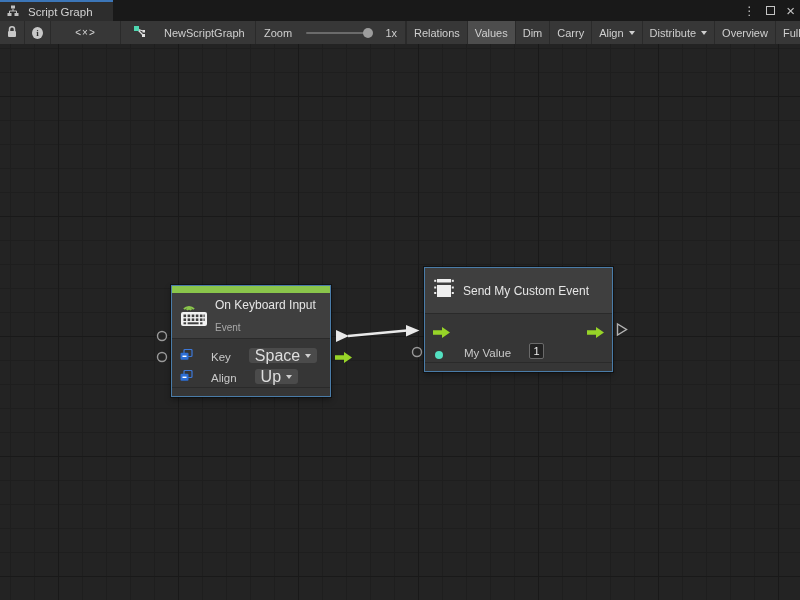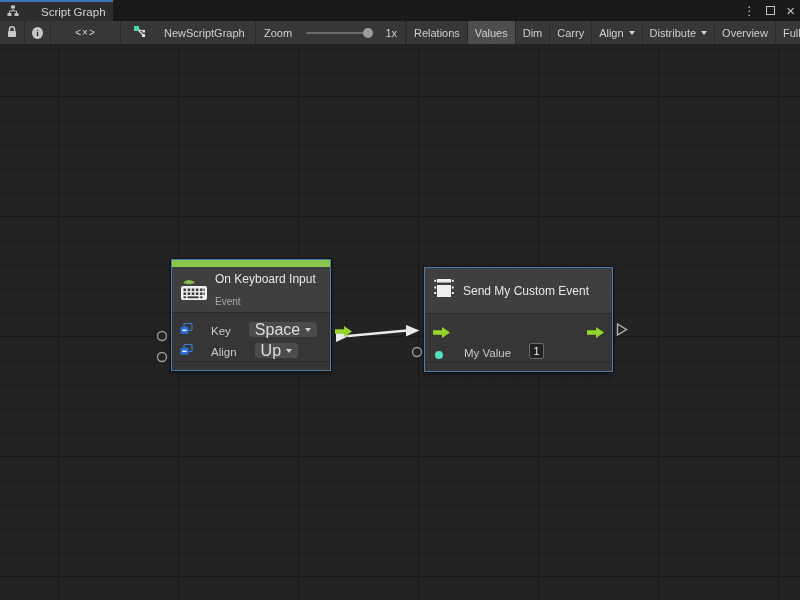--- a/index.html
+++ b/index.html
@@ -2,21 +2,21 @@
 <html><head>
 <meta charset="utf-8">
 <style>
   * { margin:0; padding:0; box-sizing:border-box; }
   html,body { width:800px; height:600px; overflow:hidden; background:#191919;
     font-family:"Liberation Sans", sans-serif; -webkit-font-smoothing:antialiased; }
 
   
   .tabbar { height:21px; background:#191919; display:flex; position:relative; }
   .tab { width:113px; height:21px; background:#2d2d2d; border-top:2px solid #3c76b8;
-    display:flex; align-items:center; gap:22px; padding-left:7px;
+    display:flex; align-items:center; gap:9px; padding-left:7px;
     color:#d2d2d2; font-size:11.5px; }
   .win-controls { position:absolute; right:5px; top:0; height:21px;
     display:flex; align-items:center; gap:11px; color:#c4c4c4; }
   .win-btn { cursor:default; display:flex; align-items:center; justify-content:center; }
   .dots { font-size:12px; letter-spacing:0; line-height:1; }
   .maxbox { width:9px; height:9px; border:1.5px solid #c4c4c4; }
   .closex { font-size:15px; line-height:1; }
 
   
   .toolbar { height:23px; background:#373737; display:flex; align-items:stretch;
@@ -171,21 +171,21 @@
 
     <polygon points="406,281 406,292.5 419.5,286.5" fill="#e9e9e9"></polygon>
 
     <polygon points="617.5,280 617.5,291 626.5,285.5" fill="none" stroke="#b4b4b4" stroke-width="1.4"></polygon>
 
     <circle cx="162" cy="292" r="4.5" fill="#232323" stroke="#9a9a9a" stroke-width="1.4"></circle>
     <circle cx="162" cy="313" r="4.5" fill="#232323" stroke="#9a9a9a" stroke-width="1.4"></circle>
     <circle cx="417" cy="308" r="4.5" fill="#232323" stroke="#9a9a9a" stroke-width="1.4"></circle>
   </svg>
 
-  <div class="node" style="left:171px; top:215px; width:160px;">
+  <div class="node" style="left:171px; top:241px; width:160px;">
     <div class="accent-bar"></div>
     <div class="node-header">
       <span>
         <svg width="28" height="26" viewBox="0 0 28 26">
           <path d="M4 8.2 A 6.6 6.6 0 0 1 14 8.2" stroke="#8ac64b" stroke-width="2" fill="none"></path>
           <path d="M6.7 8.8 A 3.1 3.1 0 0 1 11.3 8.8" stroke="#8ac64b" stroke-width="2" fill="none"></path>
           <rect x="1" y="11" width="26" height="14" rx="2" fill="#f2f2f2"></rect>
           <g fill="#3f3f3f">
             <rect x="3.5" y="13.5" width="2.6" height="2.6"></rect>
               <rect x="7.6" y="13.5" width="2.6" height="2.6"></rect>

